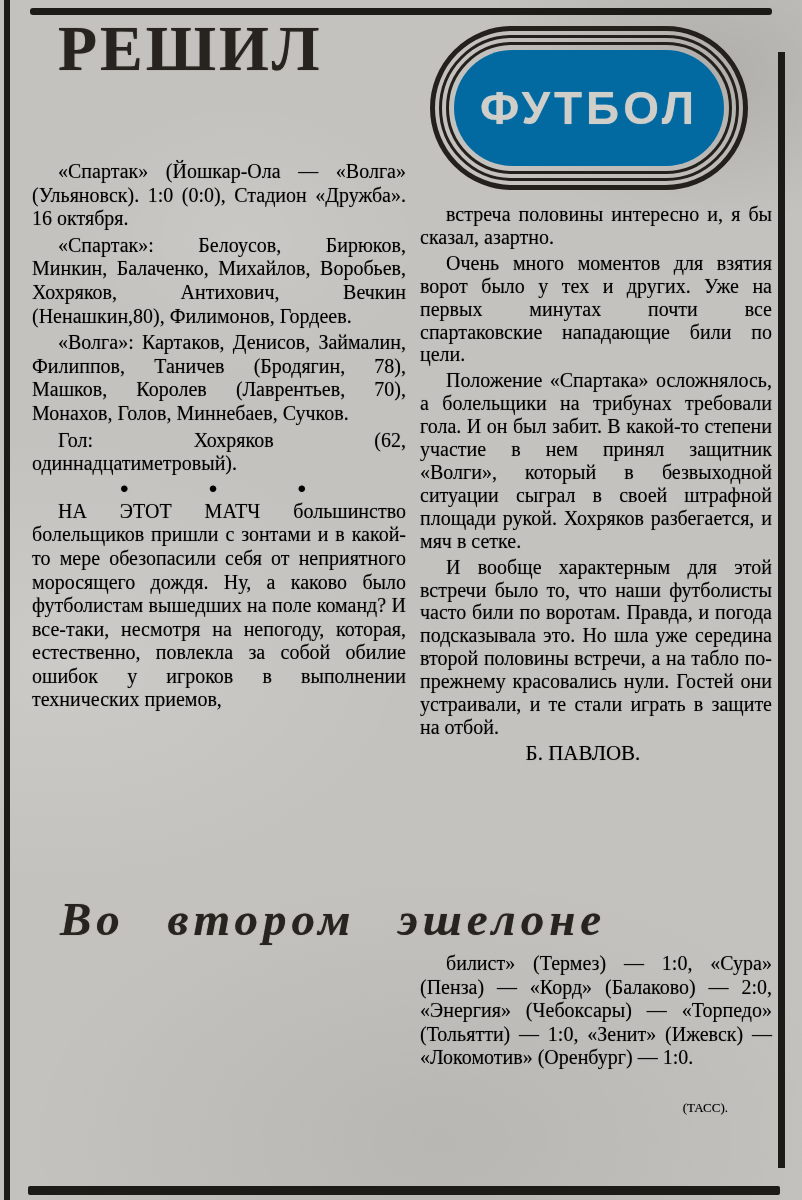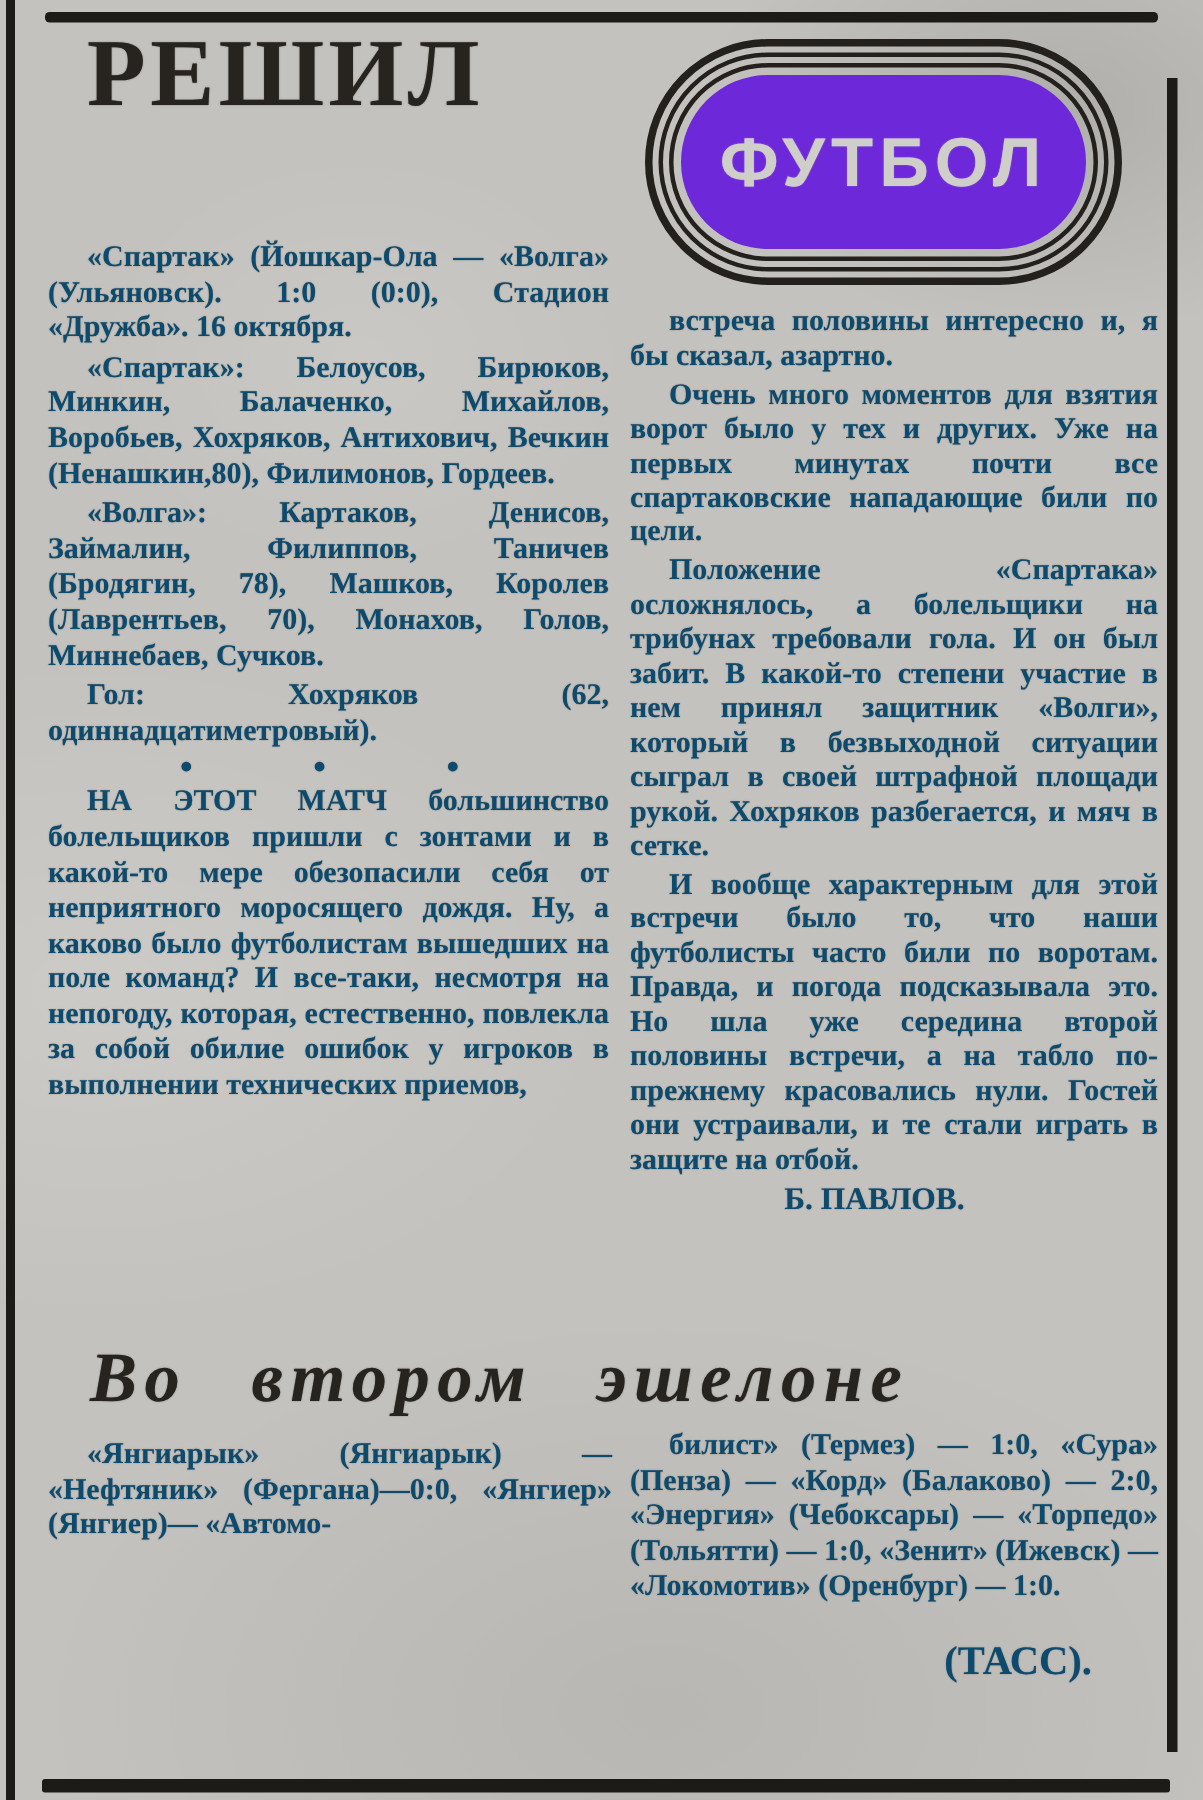--- a/index.html
+++ b/index.html
@@ -27,50 +27,50 @@
     font-weight:bold;font-size:64px;line-height:57px;
     letter-spacing:3px;word-spacing:10px;color:#27241f;
     text-shadow:0 0 1px rgba(45,40,35,.55);
   }
 
   .badge{position:absolute;left:430px;top:26px;}
   .badge .ring1{border:5px solid #24211d;border-radius:90px;padding:4px;}
   .badge .ring2{border:3px solid #24211d;border-radius:80px;padding:4px;}
   .badge .ring3{border:3px solid #24211d;border-radius:70px;padding:5px;}
   .badge .core{
-    background:#6d28d9;border-radius:60px;width:270px;height:116px;
+    background:#0369a1;border-radius:60px;width:270px;height:116px;
     display:flex;align-items:center;justify-content:center;
   }
   .badge .core span{
     font-family:"Liberation Sans","DejaVu Sans",sans-serif;
     font-weight:bold;font-size:46px;letter-spacing:4px;color:#cfcec9;
     text-shadow:0 0 1px rgba(255,255,255,.4);
   }
 
-  .col{position:absolute;font-size:20px;font-weight:bold;line-height:23.6px;
-       text-align:justify;color:#0c4a6e;text-shadow:0 0 1px rgba(50,45,40,.45);}
+  .col{position:absolute;font-size:20px;font-weight:normal;line-height:23.6px;
+       text-align:justify;color:#000000;text-shadow:0 0 1px rgba(50,45,40,.45);}
   .col p{margin:0 0 3px 0;text-indent:26px;}
   .col-left{left:32px;top:160px;width:374px;}
   .col-right{left:420px;top:203px;width:352px;line-height:22.9px;}
 
   .sep{ text-align:center;letter-spacing:38px;font-size:15px;line-height:18px;
         margin:4px 0 5px 0;text-indent:38px;}
   .byline{text-align:center;padding-right:26px;text-indent:0 !important;
           font-size:21px;margin-top:2px !important;}
 
   .section-head{
     position:absolute;left:60px;top:894px;width:620px;
     font-style:italic;font-weight:bold;font-size:47px;line-height:50px;
     letter-spacing:5px;word-spacing:26px;color:#27241f;
     text-shadow:0 0 1px rgba(45,40,35,.55);
   }
   .col-bleft{left:32px;top:958px;width:376px;}
   .col-bright{left:420px;top:952px;width:352px;}
   .agency{text-align:right;padding-right:44px;text-indent:0 !important;
-          margin-top:26px !important;font-size:27px;}
+          margin-top:26px !important;font-size:13px;}
 </style>
 </head>
 <body>
 
 <div class="page">
 
   <div class="rule rule-left"></div>
   <div class="rule rule-top"></div>
   <div class="rule rule-right"></div>
   <div class="rule rule-bottom"></div>
@@ -104,21 +104,20 @@
     <p>встреча половины интересно и, я бы сказал, азартно.</p>
     <p>Очень много моментов для взятия ворот было у тех и других. Уже на первых минутах почти все спартаковские нападающие били по цели.</p>
     <p>Положение «Спартака» осложнялось, а болельщики на трибунах требовали гола. И он был забит. В какой-то степени участие в нем принял защитник «Волги», который в безвыходной ситуации сыграл в своей штрафной площади рукой. Хохряков разбегается, и мяч в сетке.</p>
     <p>И вообще характерным для этой встречи было то, что наши футболисты часто били по воротам. Правда, и погода подсказывала это. Но шла уже середина второй половины встречи, а на табло по-прежнему красовались нули. Гостей они устраивали, и те стали играть в защите на отбой.</p>
     <p class="byline">Б. ПАВЛОВ.</p>
   </div>
 
   <div class="section-head">Во втором эшелоне</div>
 
   <div class="col col-bleft">
-    <p>«Янгиарык» (Янгиарык) — «Нефтяник» (Фергана)—0:0, «Янгиер» (Янгиер)— «Автомо-</p>
   </div>
 
   <div class="col col-bright">
     <p>билист» (Термез) — 1:0, «Сура» (Пенза) — «Корд» (Балаково) — 2:0, «Энергия» (Чебоксары) — «Торпедо» (Тольятти) — 1:0, «Зенит» (Ижевск) — «Локомотив» (Оренбург) — 1:0.</p>
     <p class="agency">(ТАСС).</p>
   </div>
 
 </div>
 
 </body></html>

